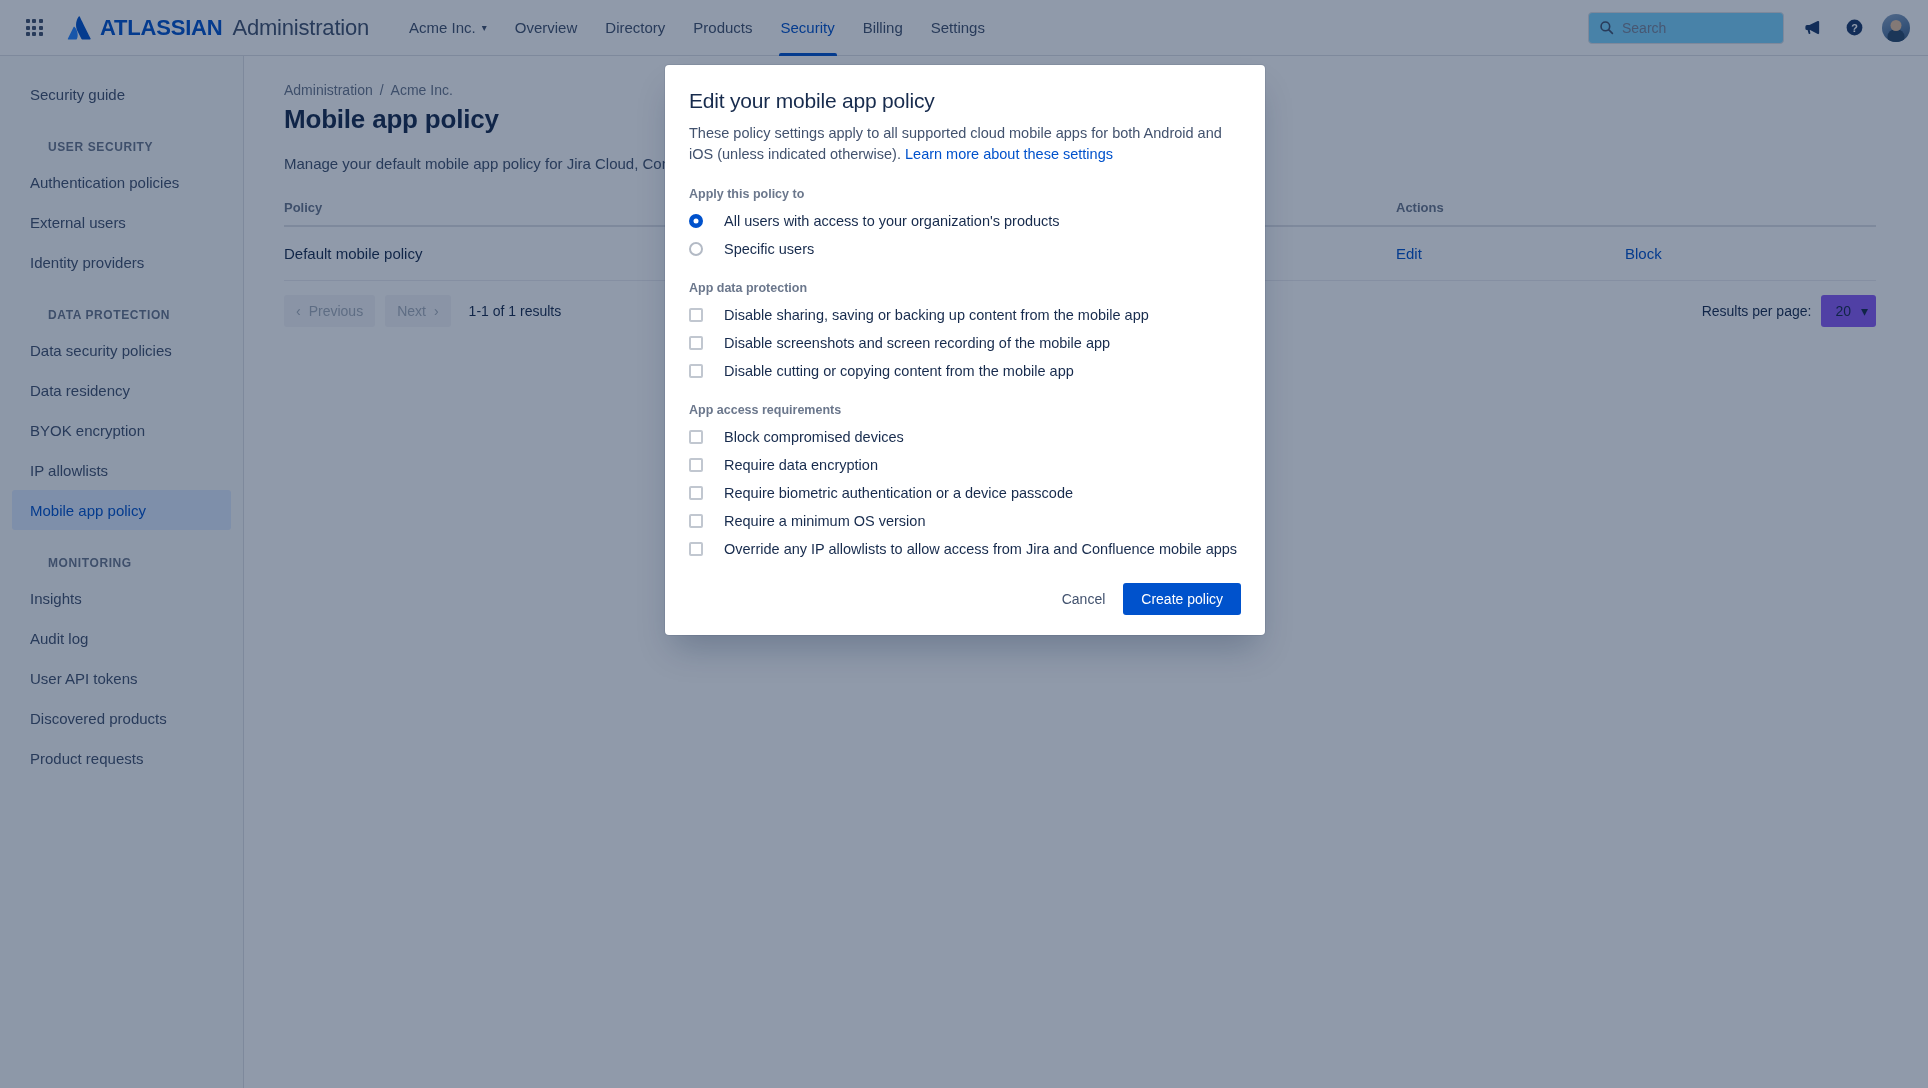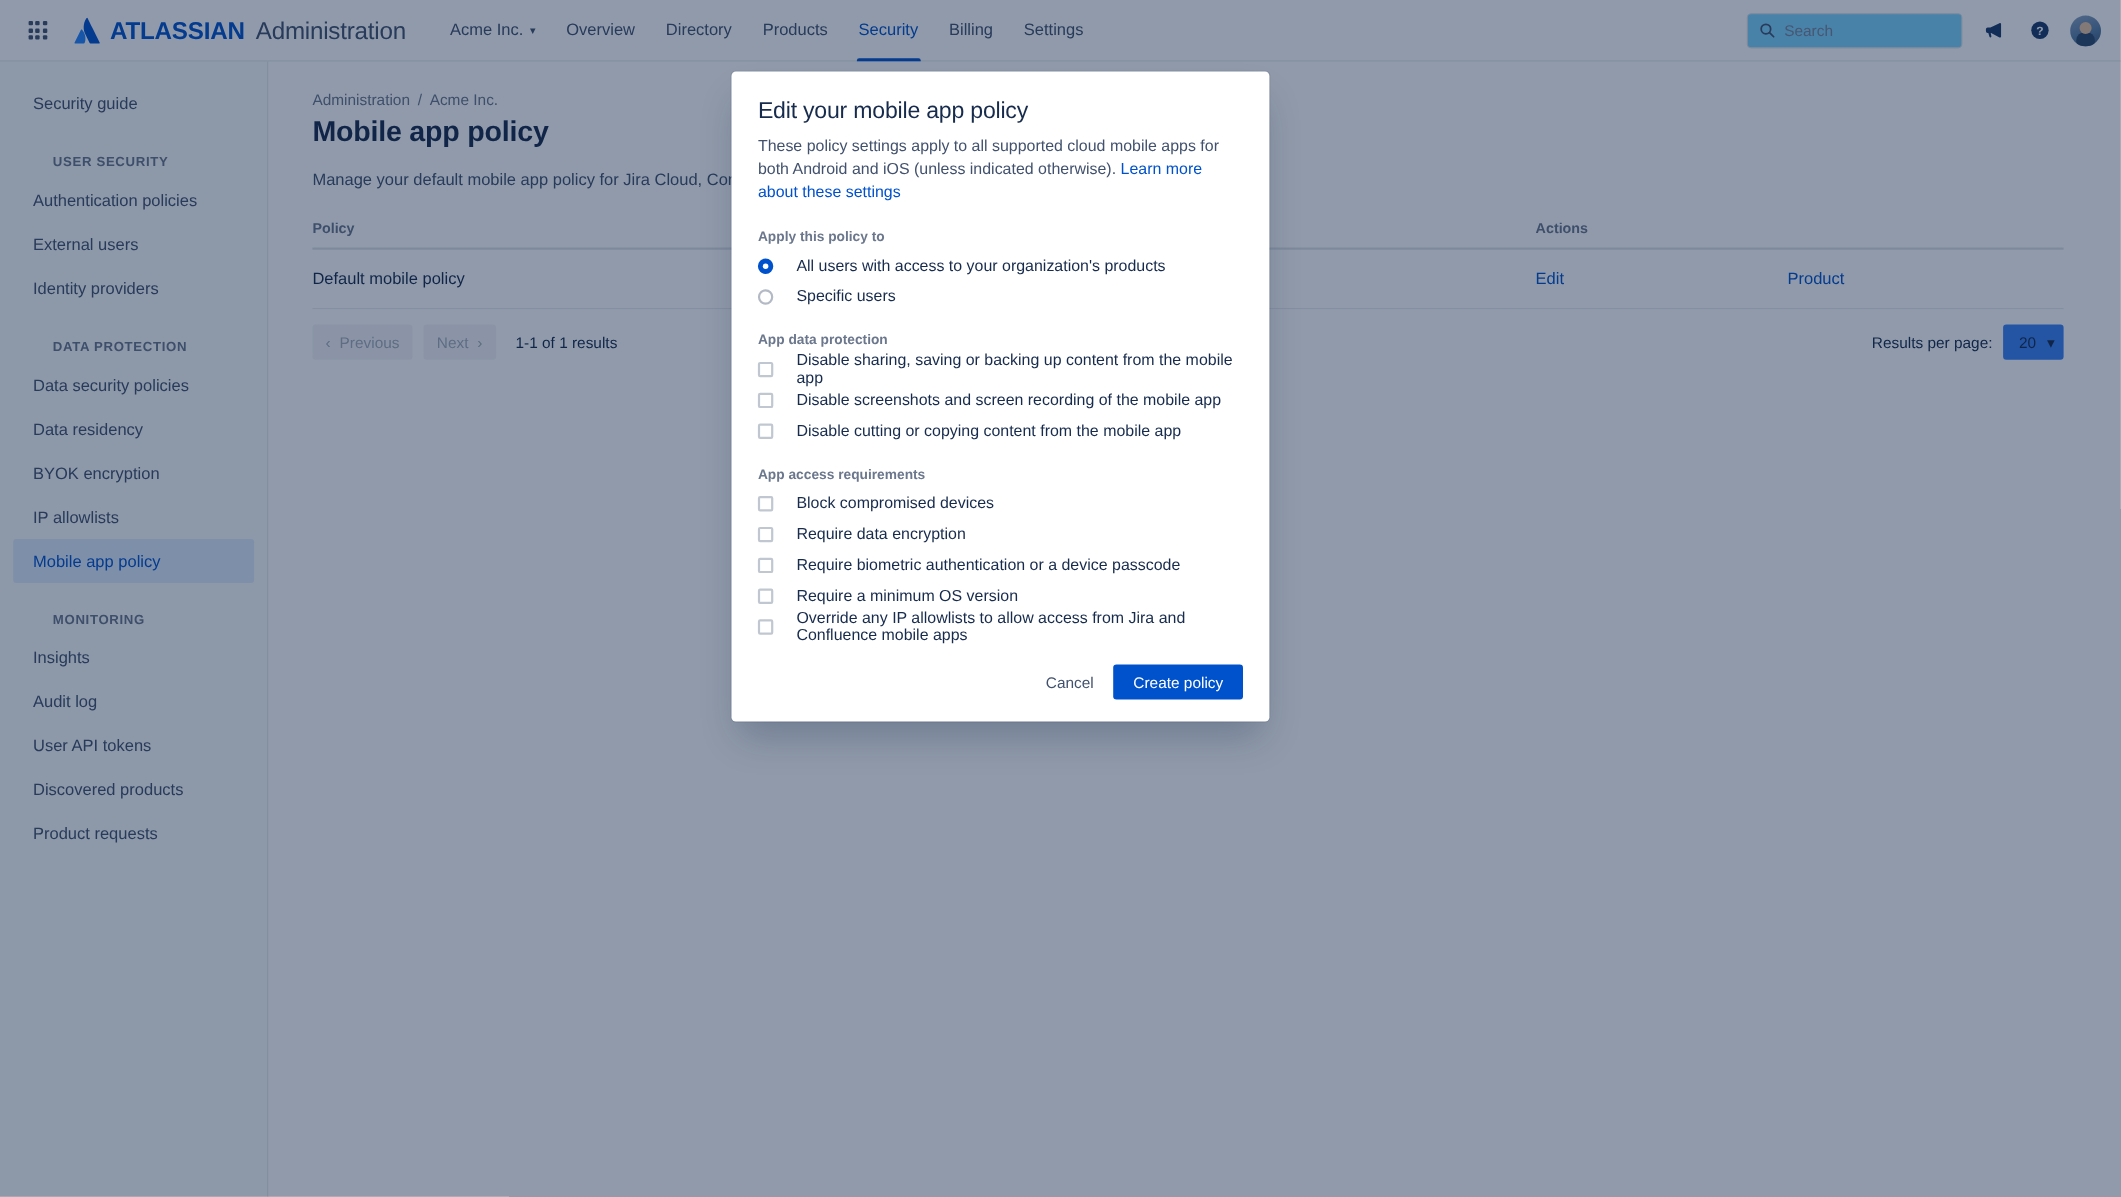--- a/index.html
+++ b/index.html
@@ -118,28 +118,28 @@
   .pager { margin-top: 14px; display: flex; align-items: center; }
   .pg-btn {
     display: flex; align-items: center; gap: 8px; height: 32px; padding: 0 12px;
     border-radius: 3px; background: #F4F5F7; color: #A5ADBA; font-size: 14px; cursor: pointer;
   }
   .pg-btn + .pg-btn { margin-left: 10px; }
   .pg-count { font-size: 14px; color: #172B4D; margin-left: 18px; font-weight: 500; }
   .pg-right { margin-left: auto; display: flex; align-items: center; gap: 10px; }
   .pg-right .lbl { font-size: 14px; color: #172B4D; }
   .pp-select {
-    height: 32px; padding: 0 8px 0 14px; background: #3b82f6; border-radius: 3px;
+    height: 32px; padding: 0 8px 0 14px; background: #8b5cf6; border-radius: 3px;
     display: flex; align-items: center; gap: 10px; font-size: 14px; color: #172B4D; cursor: pointer;
   }
 
   
   #modal {
     position: absolute; z-index: 100;
-    left: 665px; top: 65px; width: 489px;
+    left: 665px; top: 65px; width: 600px;
     background: #fff; border-radius: 4px;
     box-shadow: 0 0 0 1px rgba(9,30,66,0.08), 0 20px 32px -8px rgba(9,30,66,0.25);
     padding: 24px 24px 20px 24px;
   }
   .modal-title { font-size: 21px; font-weight: 500; color: #172B4D; letter-spacing: -0.2px; }
   .modal-desc { font-size: 14.5px; color: #42526E; line-height: 1.45; margin-top: 10px; }
   .modal-desc a { color: #0052CC; text-decoration: none; cursor: pointer; }
 
   .field-group { margin-top: 22px; }
   .group-label { font-size: 12.5px; font-weight: 600; color: #6B778C; margin-bottom: 9px; }
@@ -314,21 +314,21 @@
 
     <div class="table">
       <div class="thead">
         <div class="th col-policy">Policy</div>
         <div class="th col-actions">Actions</div>
       </div>
       <div class="trow">
         <div class="td col-policy">Default mobile policy</div>
         <div class="td col-actions">
           <span class="act">Edit</span>
-          <span class="act">Product</span>
+          <span class="act">Block</span>
         </div>
       </div>
     </div>
 
     <div class="pager">
       <div class="pg-btn">
         <span>‹</span>
         <span>Previous</span>
       </div>
       <div class="pg-btn">

